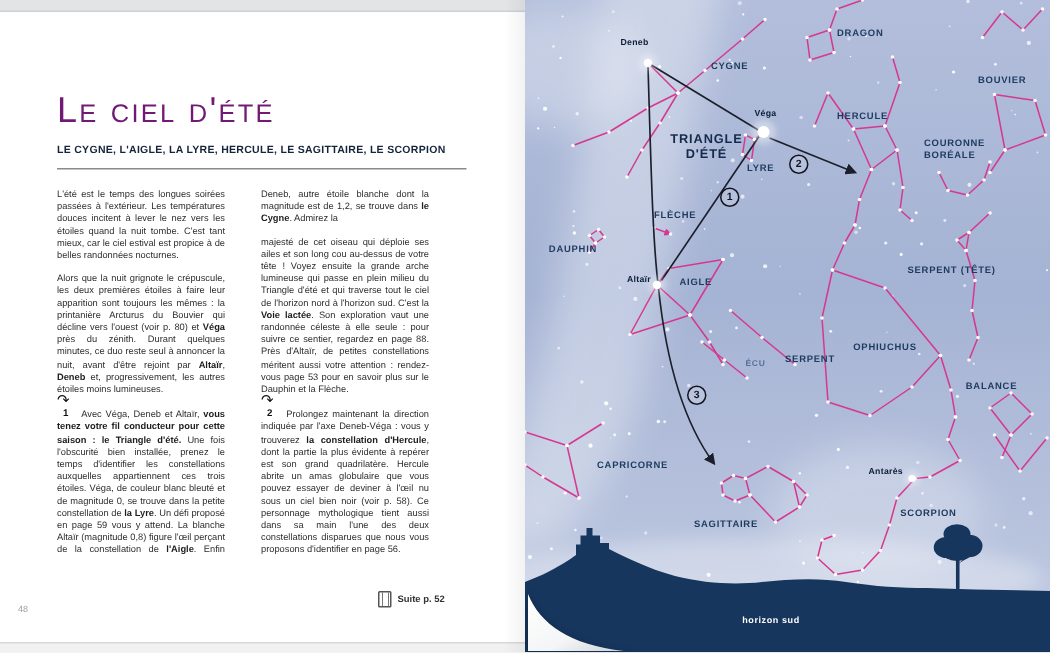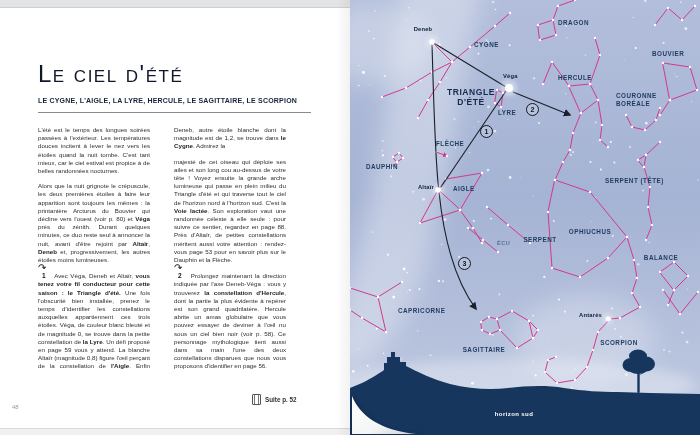--- a/index.html
+++ b/index.html
@@ -4,21 +4,21 @@
 <style>
   html,body{margin:0;padding:0;}
   body{width:700px;height:435px;background:#d9dadc;font-family:"Liberation Sans",sans-serif;}
   .spread{position:relative;width:700px;height:435px;overflow:hidden;background:#fff;}
 
   
   .page-left{position:absolute;left:0;top:0;width:350px;height:435px;background:#fff;}
   .photo-edge-top{position:absolute;left:0;top:0;width:350px;height:7px;background:#e3e4e6;border-bottom:1px solid #cfd0d2;}
   .photo-edge-bottom{position:absolute;left:0;top:428px;width:350px;height:7px;background:#f1f1f2;border-top:1px solid #d8d8d9;}
   .gutter{position:absolute;right:0;top:0;width:14px;height:435px;background:linear-gradient(to right,rgba(0,0,0,0),rgba(0,0,0,0.05));}
-  .title{position:absolute;left:38px;top:44px;font-size:24px;font-variant:small-caps;letter-spacing:1.5px;color:#0f172a;font-weight:400;}
+  .title{position:absolute;left:38px;top:44px;font-size:24px;font-variant:small-caps;letter-spacing:1.5px;color:#701a75;font-weight:400;}
   .subtitle{position:absolute;left:38px;top:97px;width:274px;font-size:7px;font-weight:bold;letter-spacing:0.2px;color:#14243a;}
   .rule{position:absolute;left:38px;top:112px;width:273px;border-top:1px solid #8a8a8a;}
   .body-text{position:absolute;left:38px;top:126px;width:248px;height:278px;column-count:2;column-gap:24px;font-size:6.2px;line-height:8.2px;text-align:justify;color:#2e2e2e;}
   .body-text p{margin:0 0 7px 0;}
   .b{font-weight:bold;color:#1d1d1d;}
   .pmarker{display:inline-block;position:relative;width:14px;height:8px;vertical-align:-1px;}
   .pmarker .arc{position:absolute;top:-7px;left:0;font-size:10px;color:#111;}
   .pmarker .num{position:absolute;bottom:-1px;left:4px;font-size:6.5px;font-weight:bold;color:#111;}
   .suite{position:absolute;left:252px;top:394px;display:flex;align-items:center;gap:4px;}
   .book-icon{display:inline-block;width:7px;height:9px;border:1px solid #555;border-radius:1px;background:repeating-linear-gradient(to right,#fff 0 1.5px,#777 1.5px 2.5px,#fff 2.5px 4px);}

